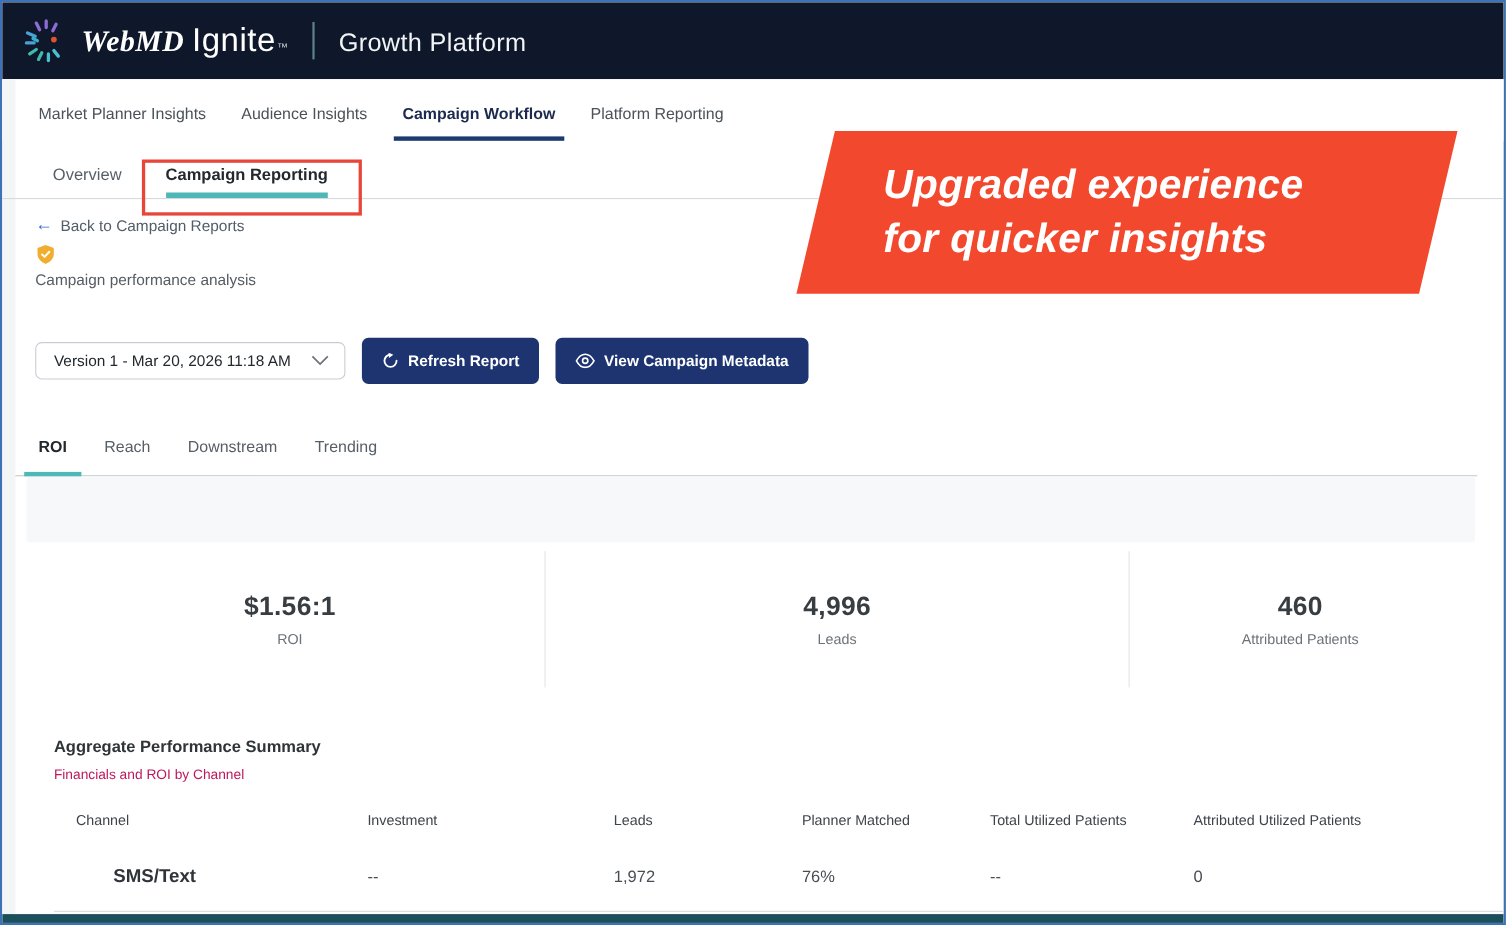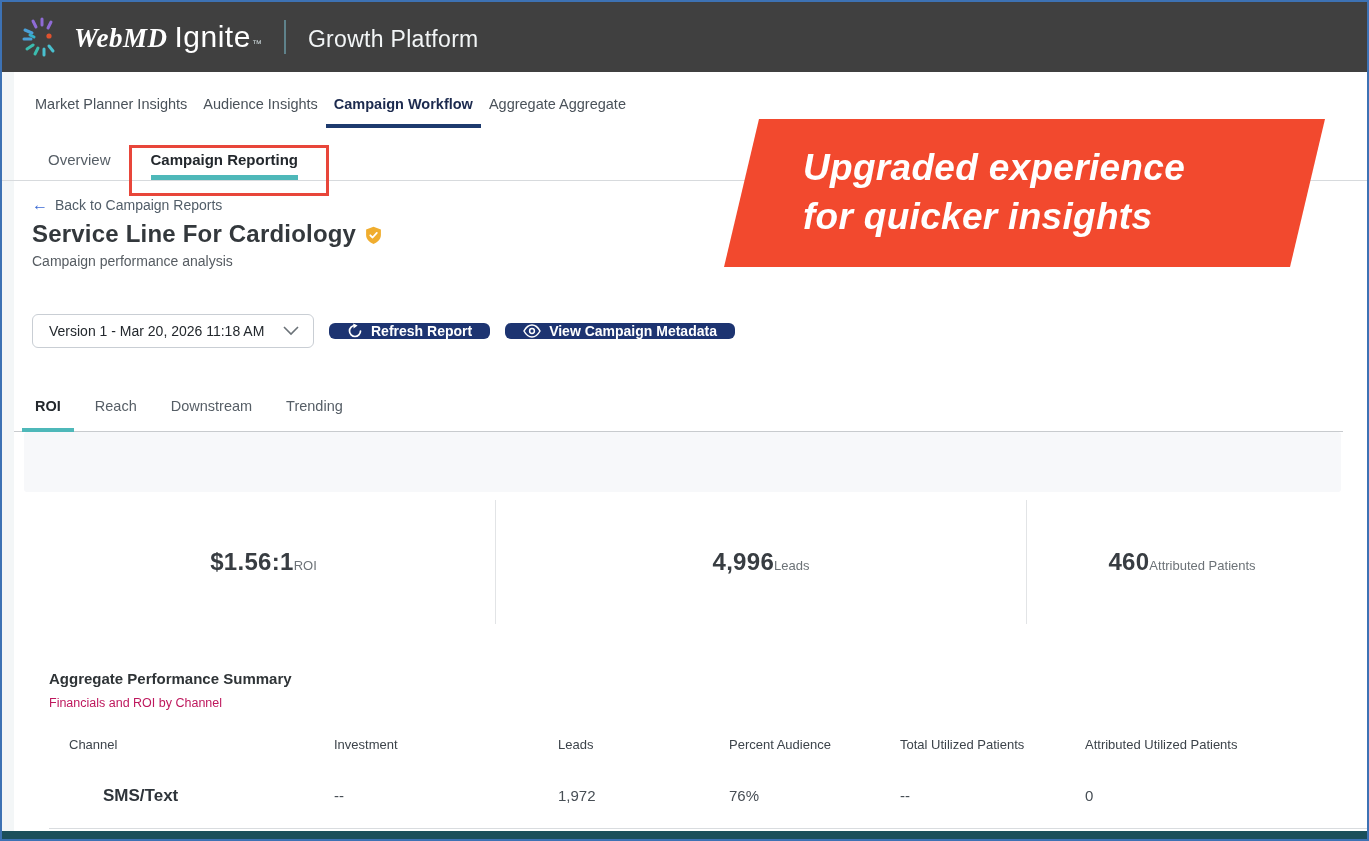--- a/index.html
+++ b/index.html
@@ -9,21 +9,21 @@
     background: #ffffff;
     border: 2px solid #3d72b4;
     position: relative;
     overflow: hidden;
     color: #2f353a;
   }
 
   
   .topbar {
     height: 70px;
-    background: #404040;
+    background: #0f172a;
     display: flex;
     align-items: center;
     padding-left: 20px;
   }
   .logo-burst { width: 40px; height: 44px; margin-right: 12px; }
   .brand { display: flex; align-items: baseline; color: #ffffff; }
   .brand-webmd {
     font-family: "Liberation Serif", serif;
     font-style: italic;
     font-weight: 700;
@@ -45,20 +45,21 @@
 
   
   .left-gutter {
     position: absolute; left: 0; top: 70px; bottom: 8px; width: 12px;
     background: #f3f6f7;
   }
 
   
   .mainnav {
     display: flex;
+    gap: 16px;
     padding: 24px 0 0 25px;
     background: #ffffff;
   }
   .mainnav .nav-item {
     font-size: 14.5px;
     color: #4a525a;
     padding: 0 8px 12px 8px;
     cursor: pointer;
     border-bottom: 4px solid transparent;
   }
@@ -121,21 +122,21 @@
     width: 282px; height: 34px;
     border: 1px solid #c9ced4;
     border-radius: 6px;
     background: #ffffff;
     display: flex; align-items: center; justify-content: space-between;
     padding: 0 14px 0 16px;
     font-size: 14px; color: #23282d;
     cursor: pointer;
   }
   .btn-navy {
-    height: 16px;
+    height: 42px;
     background: #1d3471;
     color: #ffffff;
     border: none;
     border-radius: 6px;
     font-family: "Liberation Sans", sans-serif;
     font-size: 14px;
     font-weight: 700;
     display: inline-flex; align-items: center; gap: 8px;
     padding: 0 18px;
     cursor: pointer;
@@ -173,21 +174,21 @@
     border-radius: 3px;
   }
 
   
   .metrics {
     display: flex;
     margin: 8px 30px 0 30px;
     height: 124px;
   }
   .metric-col {
-    display: flex; flex-direction: row;
+    display: flex; flex-direction: column;
     align-items: center; justify-content: center;
   }
   .metric-col.c1 { width: 463px; }
   .metric-col.c2 { width: 532px; border-left: 1px solid #e2e4e6; border-right: 1px solid #e2e4e6; }
   .metric-col.c3 { flex: 1; }
   .metric-value { font-size: 24px; font-weight: 700; color: #383d42; letter-spacing: 0.3px; }
   .metric-label { font-size: 13px; color: #6c7277; margin-top: 7px; }
 
   
   .summary { margin-top: 46px; padding-left: 47px; }
@@ -265,39 +266,38 @@
     <span class="brand-product">Growth Platform</span>
   </div>
 </div>
 
 <div class="left-gutter"></div>
 
 <div class="mainnav">
   <div class="nav-item">Market Planner Insights</div>
   <div class="nav-item">Audience Insights</div>
   <div class="nav-item active">Campaign Workflow</div>
-  <div class="nav-item">Aggregate Aggregate</div>
+  <div class="nav-item">Platform Reporting</div>
 </div>
 
 <div class="subnav">
   <div class="subtab">Overview</div>
   <div class="subtab active">Campaign Reporting</div>
 </div>
 
 <div class="annotation-box"></div>
 
 <div class="content">
 
   <div class="back-link">
     <span class="back-arrow">←</span>
     <span>Back to Campaign Reports</span>
   </div>
 
   <div class="page-title-row">
-    <span class="page-title">Service Line For Cardiology</span>
     <svg class="badge-shield" viewBox="0 0 18 19">
       <path d="M9 0.8 L16.4 3.4 V9 C16.4 13.4 13 16.2 9 18 C5 16.2 1.6 13.4 1.6 9 V3.4 Z" fill="#f0ad2e"></path>
       <path d="M5.8 9.3 L8.1 11.5 L12.3 6.9" stroke="#ffffff" stroke-width="1.8" fill="none" stroke-linecap="round" stroke-linejoin="round"></path>
     </svg>
   </div>
   <div class="page-subtitle">Campaign performance analysis</div>
 
   
   <div class="controls">
     <div class="version-select">
@@ -352,21 +352,21 @@
 <div class="summary">
   <div class="summary-title">Aggregate Performance Summary</div>
   <div class="summary-subtitle">Financials and ROI by Channel</div>
 </div>
 
 <div class="perf-table">
   <div class="perf-grid">
     <div class="th">Channel</div>
     <div class="th">Investment</div>
     <div class="th">Leads</div>
-    <div class="th">Percent Audience</div>
+    <div class="th">Planner Matched</div>
     <div class="th">Total Utilized Patients</div>
     <div class="th">Attributed Utilized Patients</div>
   </div>
   <div class="perf-grid perf-row">
     <div class="td channel">SMS/Text</div>
     <div class="td">--</div>
     <div class="td">1,972</div>
     <div class="td">76%</div>
     <div class="td">--</div>
     <div class="td">0</div>

